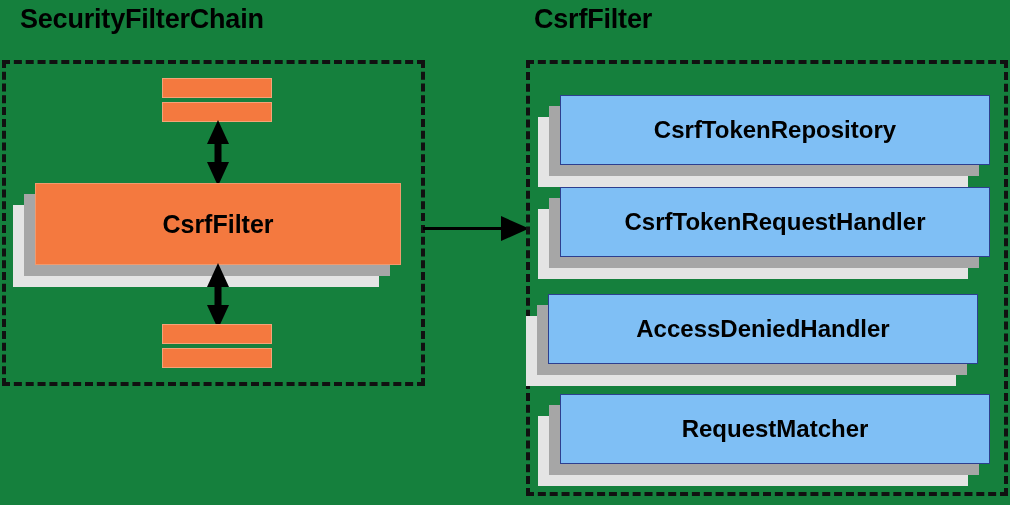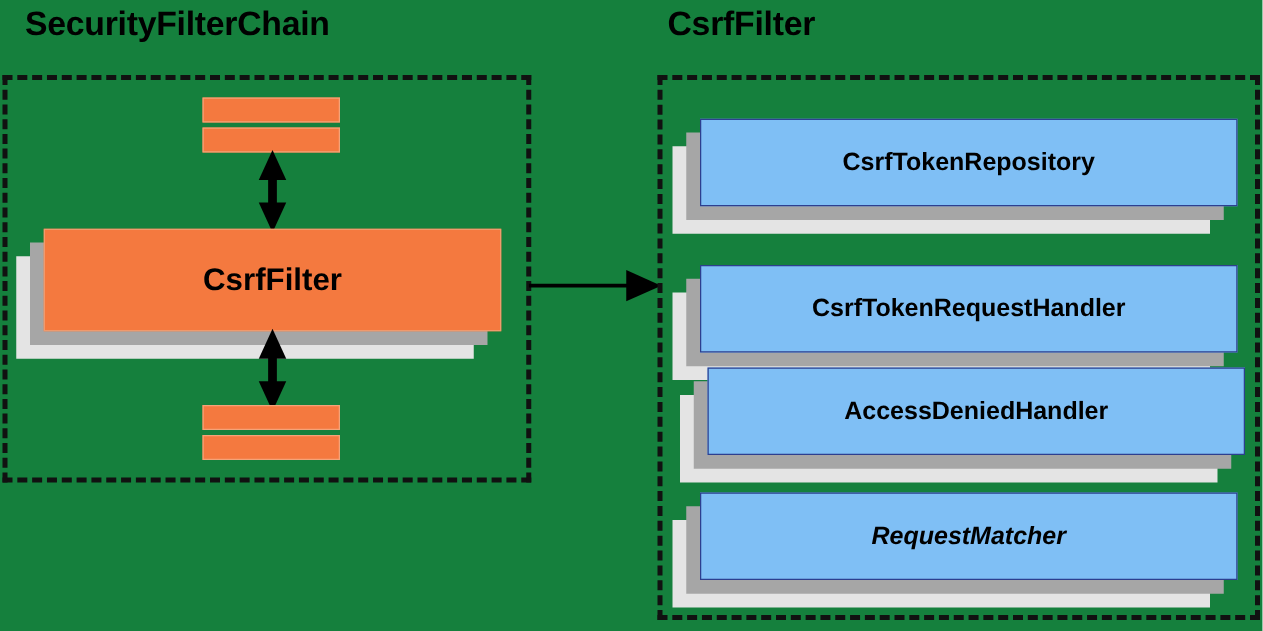--- a/index.html
+++ b/index.html
@@ -87,21 +87,21 @@
     background: #f4793f;
     border: 1px solid #f09a6e;
   }
   .node-orange .label { font-size: 25px; }
 
   
   .node-blue .face {
     background: #7fbff5;
     border: 1px solid #2d3f8f;
   }
-  .node-blue .label { font-size: 20px; }
+  .node-blue .label { font-size: 24px; }
 
   
   .bar {
     position: absolute;
     background: #f4793f;
     border: 1px solid #f4a378;
     box-sizing: border-box;
   }
 
   
@@ -157,37 +157,37 @@
   <div class="dashed-panel" id="panel-right"></div>
 
   <div class="node node-blue" style="left:560px; top:95px; width:430px; height:70px;">
     <div class="shadow-far"></div>
     <div class="shadow-near"></div>
     <div class="face">
       <span class="label">CsrfTokenRepository</span>
     </div>
   </div>
 
-  <div class="node node-blue" style="left:560px; top:212px; width:430px; height:70px;">
+  <div class="node node-blue" style="left:560px; top:187px; width:430px; height:70px;">
     <div class="shadow-far"></div>
     <div class="shadow-near"></div>
     <div class="face">
       <span class="label">CsrfTokenRequestHandler</span>
     </div>
   </div>
 
-  <div class="node node-blue" style="left:566px; top:294px; width:430px; height:70px;">
+  <div class="node node-blue" style="left:548px; top:294px; width:430px; height:70px;">
     <div class="shadow-far"></div>
     <div class="shadow-near"></div>
     <div class="face">
       <span class="label">AccessDeniedHandler</span>
     </div>
   </div>
 
-  <div class="node node-blue" style="left:560px; top:394px; width:430px; height:70px;font-style:italic;">
+  <div class="node node-blue" style="left:560px; top:394px; width:430px; height:70px;">
     <div class="shadow-far"></div>
     <div class="shadow-near"></div>
     <div class="face">
       <span class="label">RequestMatcher</span>
     </div>
   </div>
 
 </div>
 
 </body></html>

